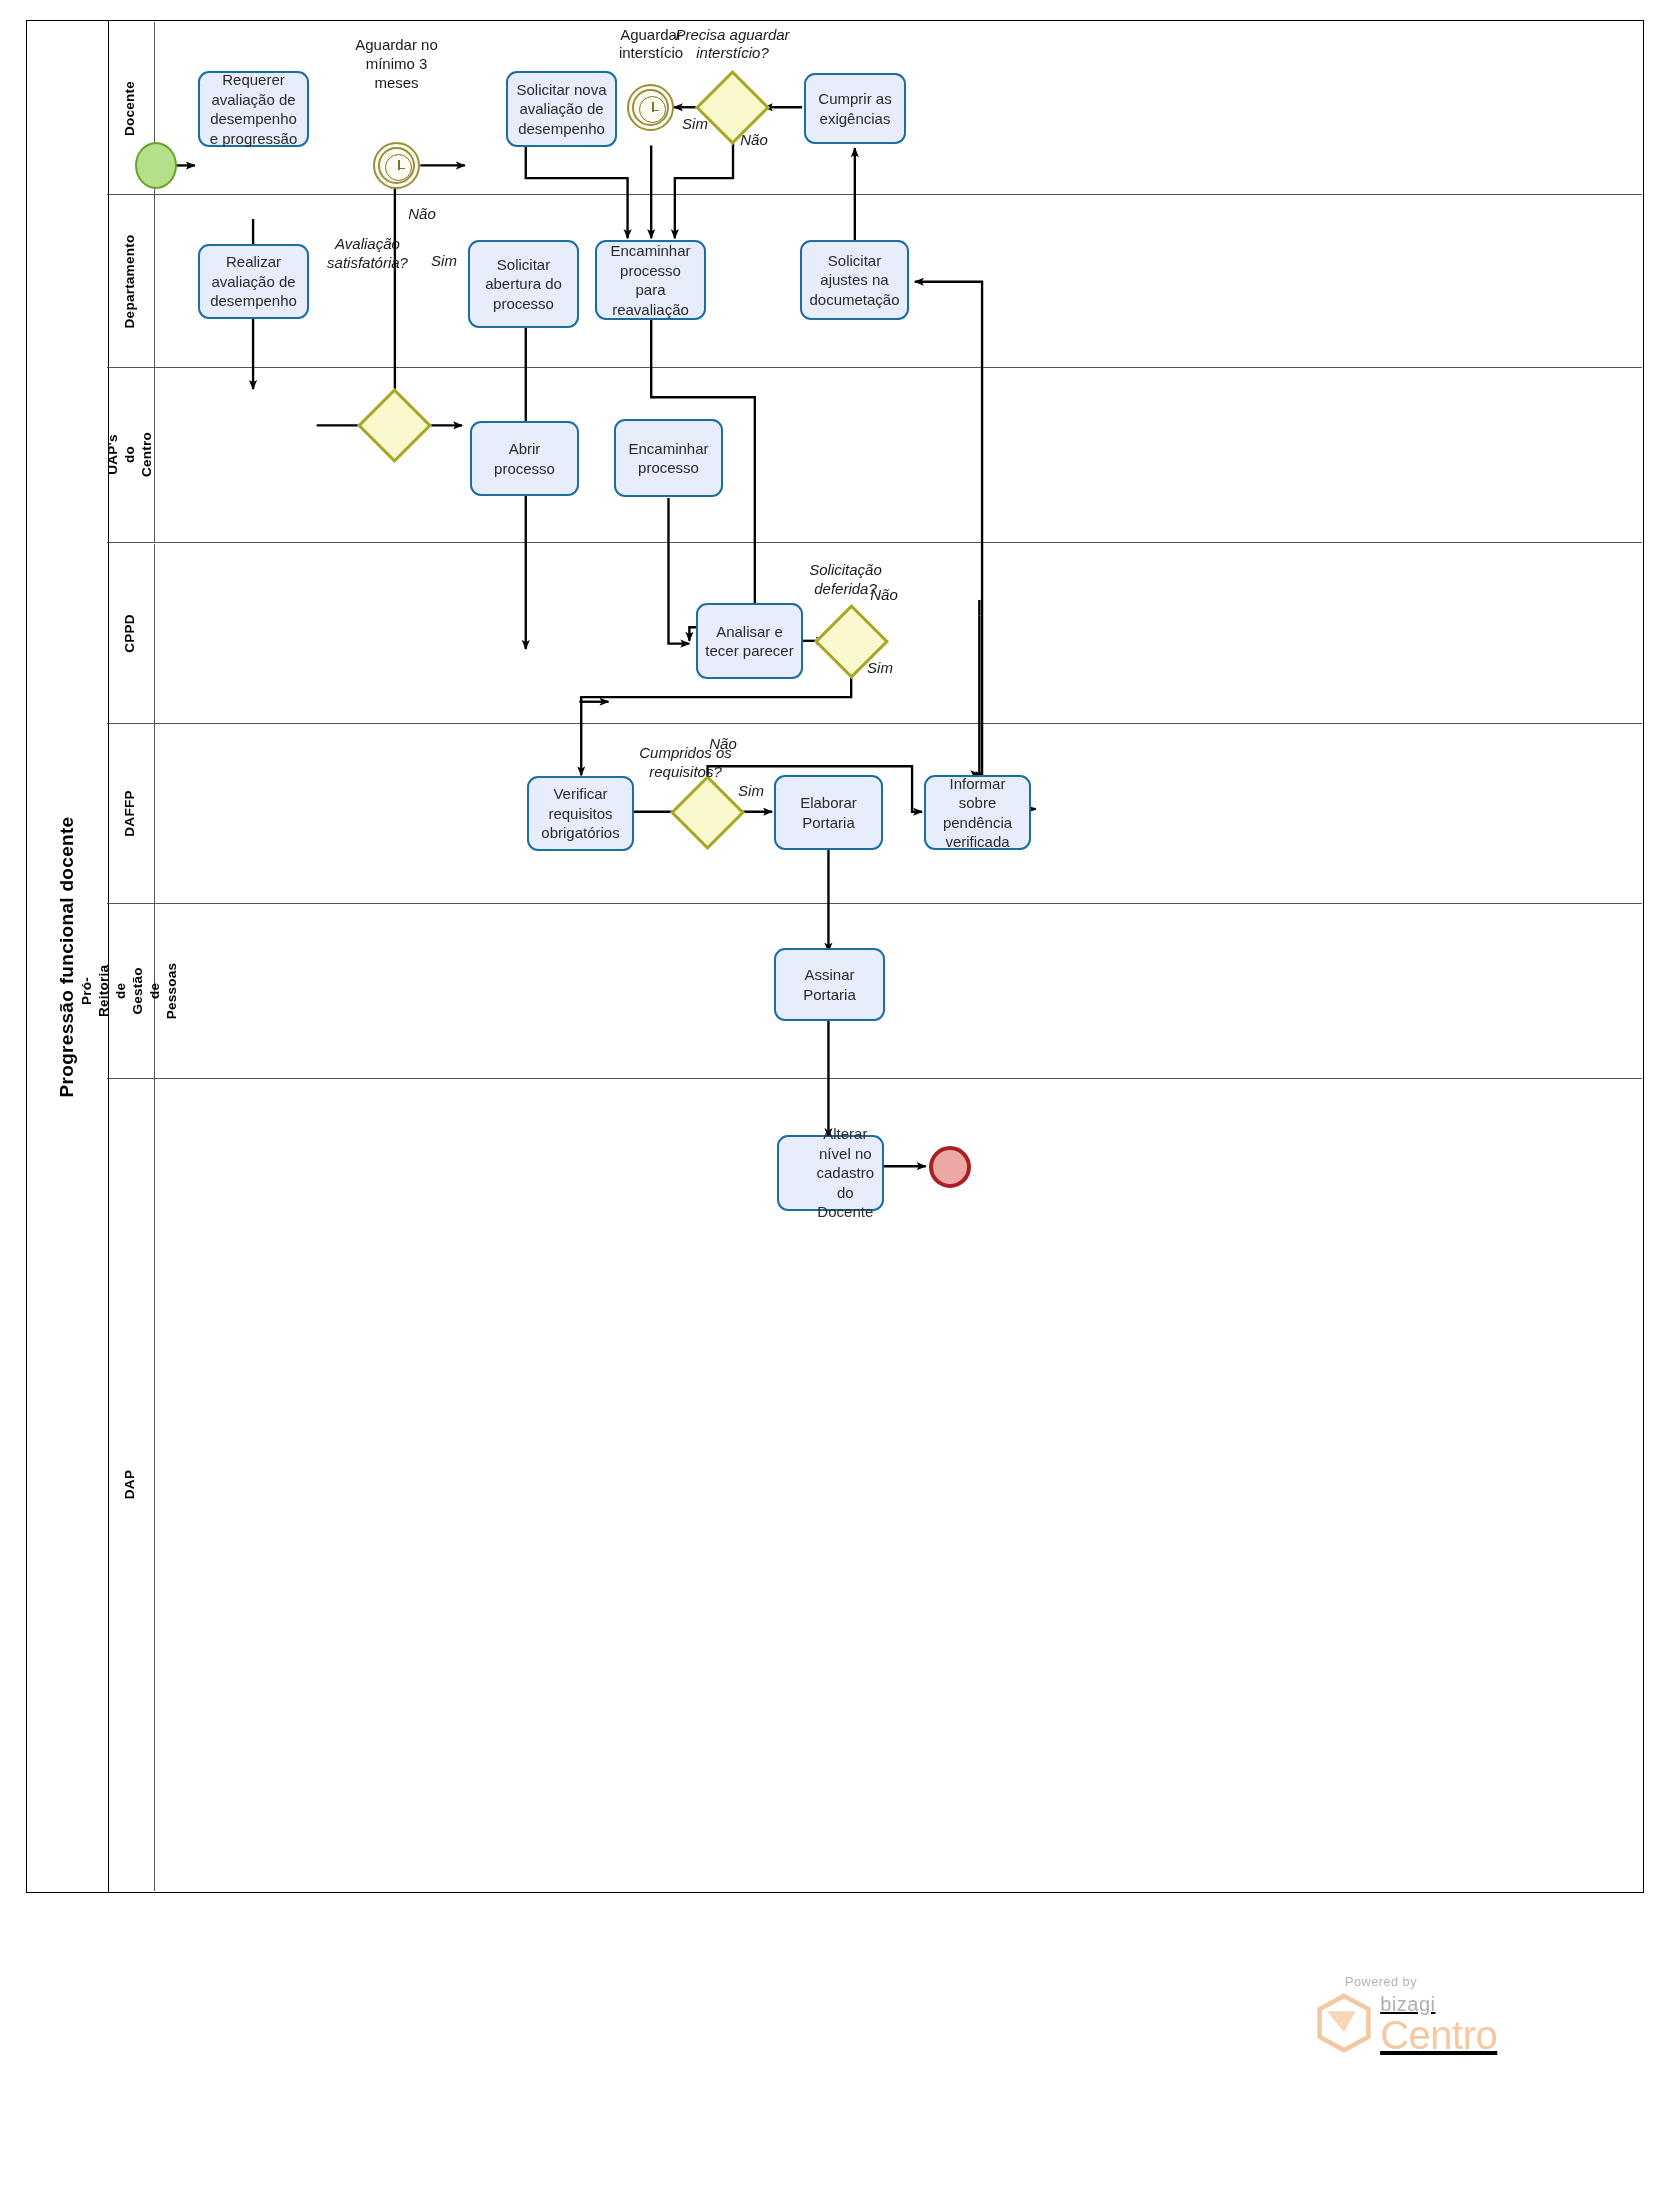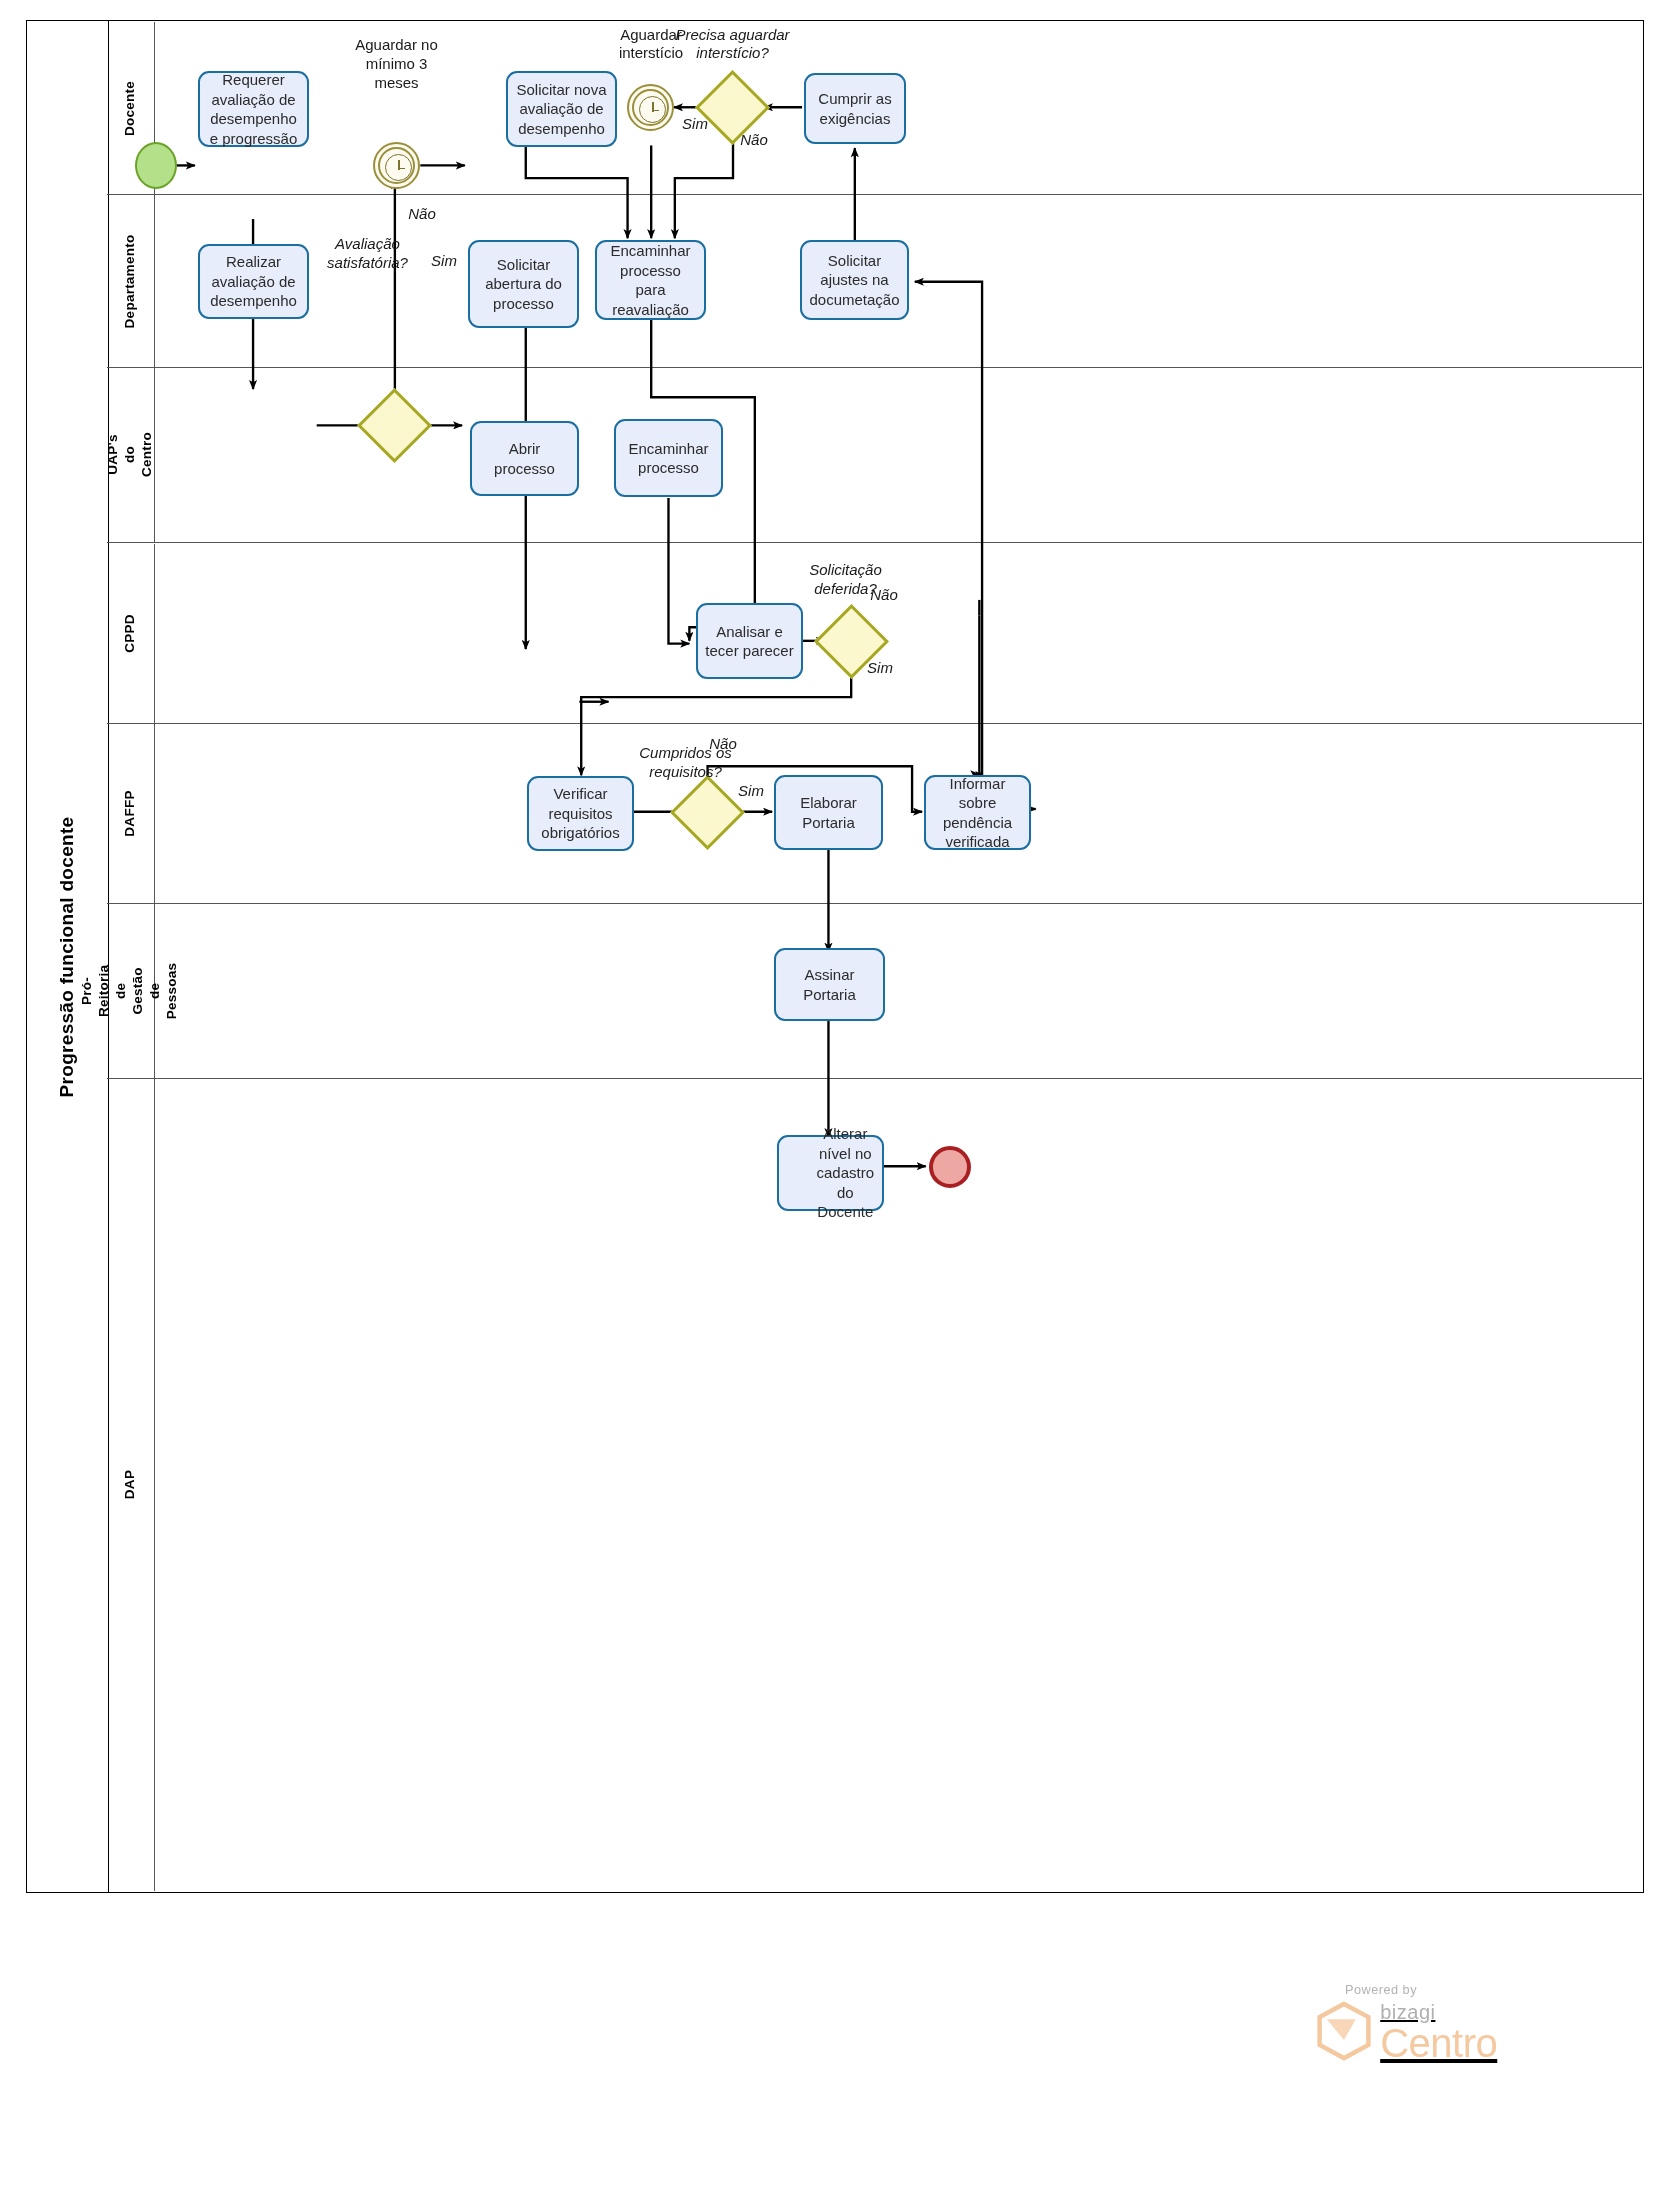--- a/index.html
+++ b/index.html
@@ -43,21 +43,21 @@
   .ev-timer .clk:after{content:"";position:absolute;left:11.8px;top:12.7px;width:7.3px;height:1.8px;background:#7d7330;}
 
   
   .flow-label{position:absolute;font-size:15px;color:#1a1a1a;text-align:center;line-height:1.25;white-space:pre-line;font-style:italic;}
   .ev-label{position:absolute;font-size:15px;color:#1a1a1a;text-align:center;line-height:1.25;white-space:pre-line;}
 
   
   svg.conn{position:absolute;left:0;top:0;width:1666px;height:2207px;pointer-events:none;}
 
   
-  .logo{position:absolute;margin-top:8px;}
+  .logo{position:absolute;}
   .logo .pw{font-size:12.7px;color:#b3b3b3;letter-spacing:0.5px;}
   .logo .bz{font-size:20px;color:#b0b0b0;letter-spacing:0.5px;}
   .logo .md{font-size:40px;color:#f5c9a0;letter-spacing:-0.5px;line-height:.95;}
 </style>
 </head>
 <body>
 
 <div id="canvas">
 
   <div class="pool" style="left:25.5px;top:20px;width:1618px;height:1873px;">

